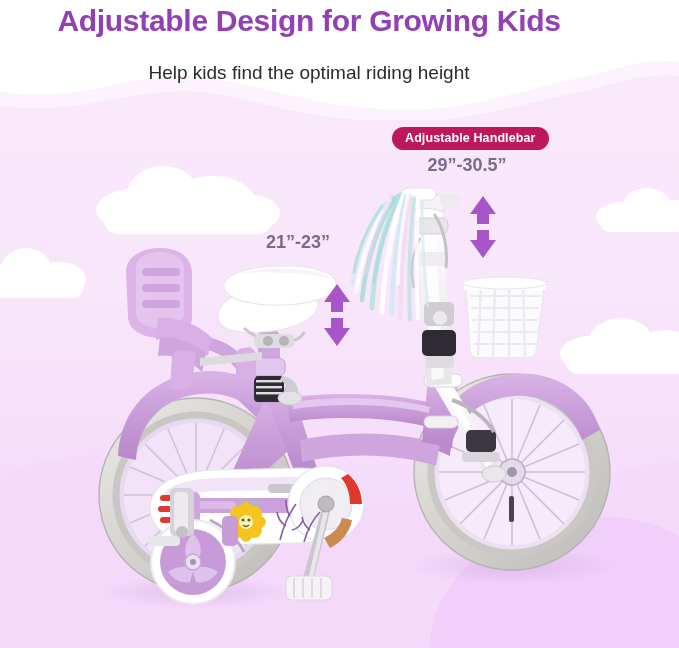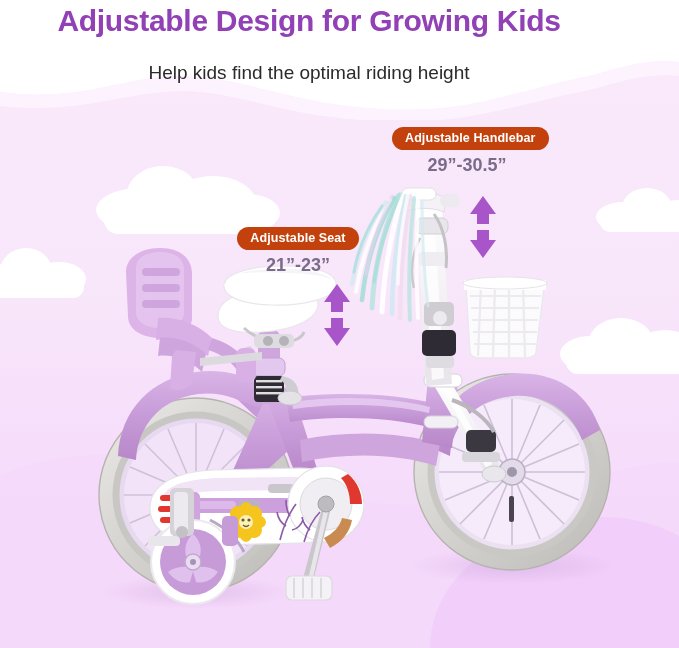--- a/index.html
+++ b/index.html
@@ -18,21 +18,21 @@
   .cloud-group{position:absolute;}
   .cloud-group .c{position:absolute;background:#ffffff;border-radius:50%;}
 
   
   .header{position:absolute;left:0;top:0;width:618px;text-align:center;z-index:40;}
   .title{margin:0;padding-top:4px;font-size:30px;font-weight:bold;color:#9240b5;letter-spacing:-0.3px;}
   .subtitle{margin:12px;padding-top:12px;font-size:19px;color:#2b2b2b;font-weight:normal;}
 
   
   .callout{position:absolute;z-index:45;text-align:center;}
-  .pill{display:inline-block;background:#c2410c;color:#ffffff;font-size:12.5px;font-weight:bold;
+  .pill{display:inline-block;background:#be185d;color:#ffffff;font-size:12.5px;font-weight:bold;
         padding:4px 13px 5px;border-radius:20px;white-space:nowrap;letter-spacing:0.1px;}
   .measure{margin-top:5px;font-size:18px;color:#7a6b8a;font-weight:bold;white-space:nowrap;}
 
   .callout-handlebar{left:392px;top:127px;width:150px;}
   .callout-seat{left:228px;top:227px;width:140px;}
 
   .arrows{position:absolute;z-index:46;}
   .arrows svg{display:block;}
 
   
@@ -432,21 +432,20 @@
       <g>
         <path d="M17,2 L30,20 L23,20 L23,30 L11,30 L11,20 L4,20 Z" fill="#a855c9"></path>
       </g>
       <g>
         <path d="M17,64 L30,46 L23,46 L23,36 L11,36 L11,46 L4,46 Z" fill="#a855c9"></path>
       </g>
     </svg>
   </div>
 
   <div class="callout callout-seat">
-    <span class="pill">Adjustable Seat</span>
     <div class="measure">21”-23”</div>
   </div>
 
   <div class="arrows" style="left:320px;top:282px;">
     <svg width="34" height="66" viewBox="0 0 34 66">
       <g>
         <path d="M17,2 L30,20 L23,20 L23,30 L11,30 L11,20 L4,20 Z" fill="#a855c9"></path>
       </g>
       <g>
         <path d="M17,64 L30,46 L23,46 L23,36 L11,36 L11,46 L4,46 Z" fill="#a855c9"></path>

